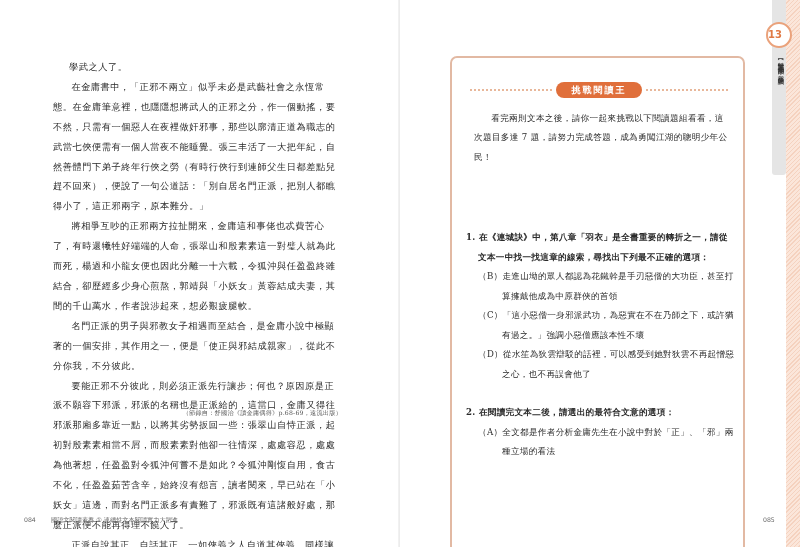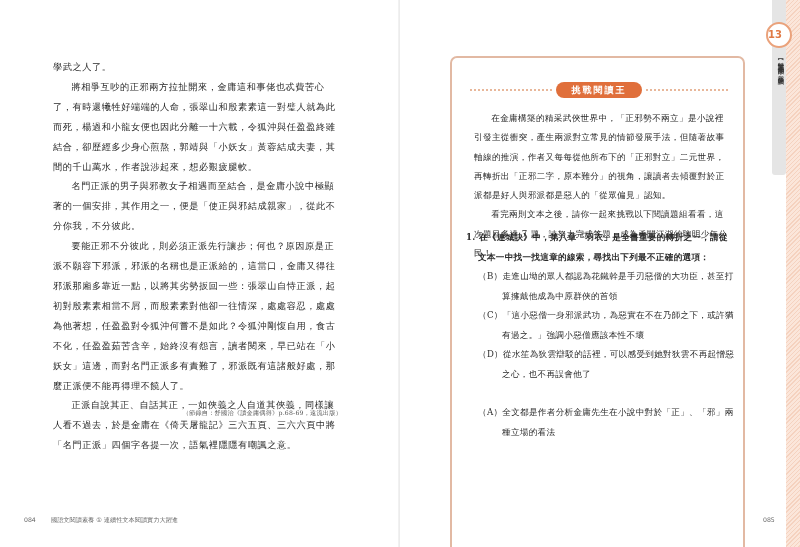--- a/index.html
+++ b/index.html
@@ -2,21 +2,21 @@
 <html><head>
 <meta charset="utf-8">
 <style>
   html,body{margin:0;padding:0;}
   body{width:800px;height:547px;background:#fff;position:relative;overflow:hidden;font-family:"DejaVu Serif","Liberation Serif",serif;color:#2a2a2a;}
   .page-left{position:absolute;left:0;top:0;width:400px;height:547px;background:#fff;}
   .page-right{position:absolute;left:400px;top:0;width:400px;height:547px;background:#fff;}
   .gutter{position:absolute;left:398px;top:0;width:4px;height:547px;background:linear-gradient(90deg,#f4f4f4,#e9e9e9,#f4f4f4);}
   .body-text{position:absolute;left:53px;top:57px;width:290px;font-size:9.2px;line-height:19.9px;letter-spacing:0.55px;}
   .body-text p{margin:0;text-indent:2em;}
-  .body-text p.noindent{text-indent:0;}
+  .body-text p.noindent{text-indent:0;margin-left:16px;}
   .citation{position:absolute;left:180px;top:409px;width:162px;text-align:right;font-size:6.2px;color:#555;letter-spacing:0.2px;}
   .footer-left{position:absolute;left:24px;top:516px;font-family:"DejaVu Sans","Liberation Sans",sans-serif;font-size:6.2px;color:#666;}
   .footer-left .num{display:inline-block;width:25px;}
   .footer-right{position:absolute;left:763px;top:516px;font-family:"DejaVu Sans","Liberation Sans",sans-serif;font-size:6.2px;color:#666;}
   .box{position:absolute;left:450px;top:56px;width:295px;height:516px;border:2px solid #e2b9a3;border-radius:7px;background:#fff;box-sizing:border-box;}
   .box-title-row{position:absolute;left:18px;top:24px;width:258px;height:16px;}
   .dots{position:absolute;top:7px;height:2px;border-top:2px dotted #e8b79a;}
   .dots.left{left:0;width:82px;}
   .dots.right{right:0;width:82px;}
   .badge{position:absolute;left:86px;top:0;width:86px;height:16px;background:#e06f3b;border-radius:8px;color:#fff;font-size:9px;font-weight:bold;text-align:center;line-height:16px;letter-spacing:2px;font-family:"DejaVu Sans","Liberation Sans",sans-serif;}
@@ -30,20 +30,21 @@
   .side-tab{position:absolute;left:772px;top:0;width:14px;height:175px;background:#e5e5e5;border-radius:0 0 3px 3px;}
   .chapter-circle{position:absolute;left:766px;top:22px;width:26px;height:26px;border-radius:50%;background:#fff;border:2px solid #eaa27b;box-sizing:border-box;color:#e07a45;font-family:"DejaVu Sans","Liberation Sans",sans-serif;font-weight:bold;font-size:10px;line-height:22px;}
   .side-text{position:absolute;left:774px;top:56px;width:10px;font-size:6.4px;line-height:7.6px;writing-mode:vertical-rl;color:#333;letter-spacing:0.6px;font-family:"DejaVu Sans","Liberation Sans",sans-serif;}
 </style>
 </head>
 <body>
 
 <div class="page-left">
   <div class="body-text">
     <p class="noindent">學武之人了。</p>
+    <p>在金庸書中，「正邪不兩立」似乎未必是武藝社會之永恆常態。在金庸筆意裡，也隱隱想將武人的正邪之分，作一個動搖，要不然，只需有一個惡人在夜裡做奸邪事，那些以廓清正道為職志的武當七俠便需有一個人當夜不能睡覺。張三丰活了一大把年紀，自然善體門下弟子終年行俠之勞（有時行俠行到連師父生日都差點兒趕不回來），便說了一句公道話：「別自居名門正派，把別人都瞧得小了，這正邪兩字，原本難分。」</p>
     <p>將相爭互吵的正邪兩方拉扯開來，金庸這和事佬也忒費苦心了，有時還犧牲好端端的人命，張翠山和殷素素這一對璧人就為此而死，楊過和小龍女便也因此分離一十六載，令狐沖與任盈盈終雖結合，卻歷經多少身心煎熬，郭靖與「小妖女」黃蓉結成夫妻，其間的千山萬水，作者說涉起來，想必艱疲腿軟。</p>
     <p>名門正派的男子與邪教女子相遇而至結合，是金庸小說中極顯著的一個安排，其作用之一，便是「使正與邪結成親家」，從此不分你我，不分彼此。</p>
     <p>要能正邪不分彼此，則必須正派先行讓步；何也？原因原是正派不願容下邪派，邪派的名稱也是正派給的，這當口，金庸又得往邪派那廂多靠近一點，以將其劣勢扳回一些：張翠山自恃正派，起初對殷素素相當不屑，而殷素素對他卻一往情深，處處容忍，處處為他著想，任盈盈對令狐沖何嘗不是如此？令狐沖剛愎自用，食古不化，任盈盈茹苦含辛，始終沒有怨言，讀者閱來，早已站在「小妖女」這邊，而對名門正派多有責難了，邪派既有這諸般好處，那麼正派便不能再得理不饒人了。</p>
     <p>正派自說其正、自話其正，一如俠義之人自道其俠義，同樣讓人看不過去，於是金庸在《倚天屠龍記》三六五頁、三六六頁中將「名門正派」四個字各提一次，語氣裡隱隱有嘲諷之意。</p>
   </div>
   <div class="citation">（節錄自：舒國治《讀金庸偶得》p.68-69，遠流出版）</div>
   <div class="footer-left">
     <span class="num">084</span>
     <span>國語文閱讀素養 ① 連續性文本閱讀實力大躍進</span>
   </div>
@@ -58,29 +59,29 @@
 <div class="chapter-circle">13</div>
 <div class="side-text">【雙文對讀】人在江湖的家｜當少年公民讀</div>
 
 <div class="box">
   <div class="box-title-row">
     <div class="dots left"></div>
     <div class="badge">挑戰閱讀王</div>
     <div class="dots right"></div>
   </div>
   <div class="intro">
-    <p>在金庸構築的精采武俠世界中，「正邪勢不兩立」是小說裡引發主從衝突，產生兩派對立常見的情節發展手法，但隨著故事軸線的推演，作者又每每從他所布下的「正邪對立」二元世界，再轉折出「正邪二字，原本難分」的視角，讓讀者去傾覆對於正派都是好人與邪派都是惡人的「從眾偏見」認知。</p>
     <p>看完兩則文本之後，請你一起來挑戰以下閱讀題組看看，這次題目多達 7 題，請努力完成答題，成為勇闖江湖的聰明少年公民！</p>
   </div>
   <div class="questions">
     <div class="question">
       <div class="q-title"><span>1.</span> <span>在《連城訣》中，第八章「羽衣」是全書重要的轉折之一，請從文本一中找一找這章的線索，尋找出下列最不正確的選項：</span></div>
       <div class="opt"><span>（B）</span><span>走進山坳的眾人都認為花鐵幹是手刃惡僧的大功臣，甚至打算擁戴他成為中原群俠的首領</span></div>
       <div class="opt"><span>（C）</span><span>「這小惡僧一身邪派武功，為惡實在不在乃師之下，或許猶有過之。」強調小惡僧應該本性不壞</span></div>
       <div class="opt"><span>（D）</span><span>從水笙為狄雲辯駁的話裡，可以感受到她對狄雲不再起憎惡之心，也不再誤會他了</span></div>
     </div>
     <div class="question q2">
+      <div class="q-title"><span>2.</span> <span>在閱讀完文本二後，請選出的最符合文意的選項：</span></div>
       <div class="opt"><span>（A）</span><span>全文都是作者分析金庸先生在小說中對於「正」、「邪」兩種立場的看法</span></div>
     </div>
   </div>
 </div>
 
 <div class="footer-right">085</div>
 
 </body></html>

